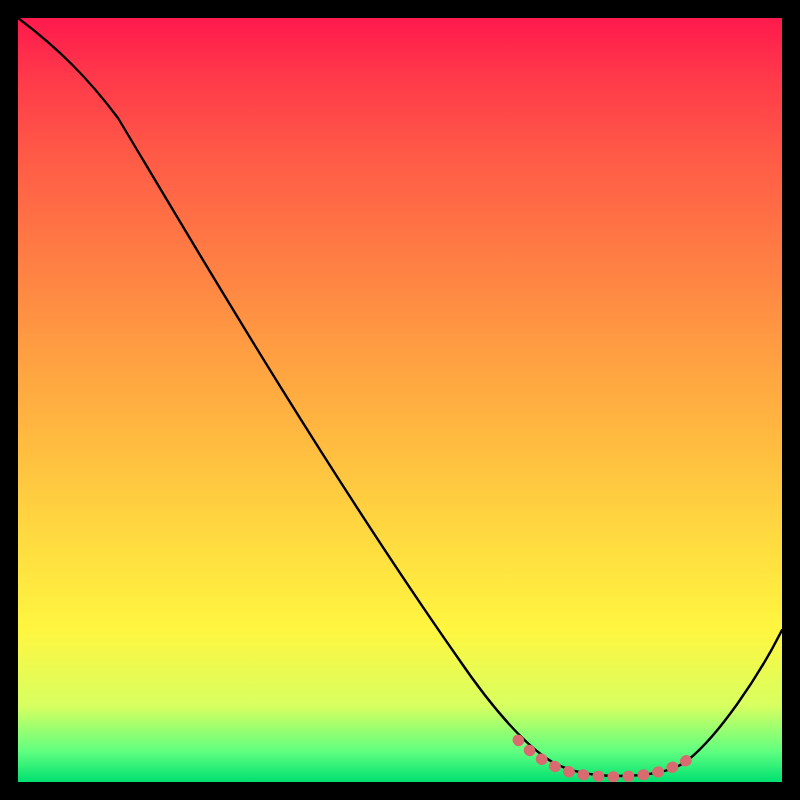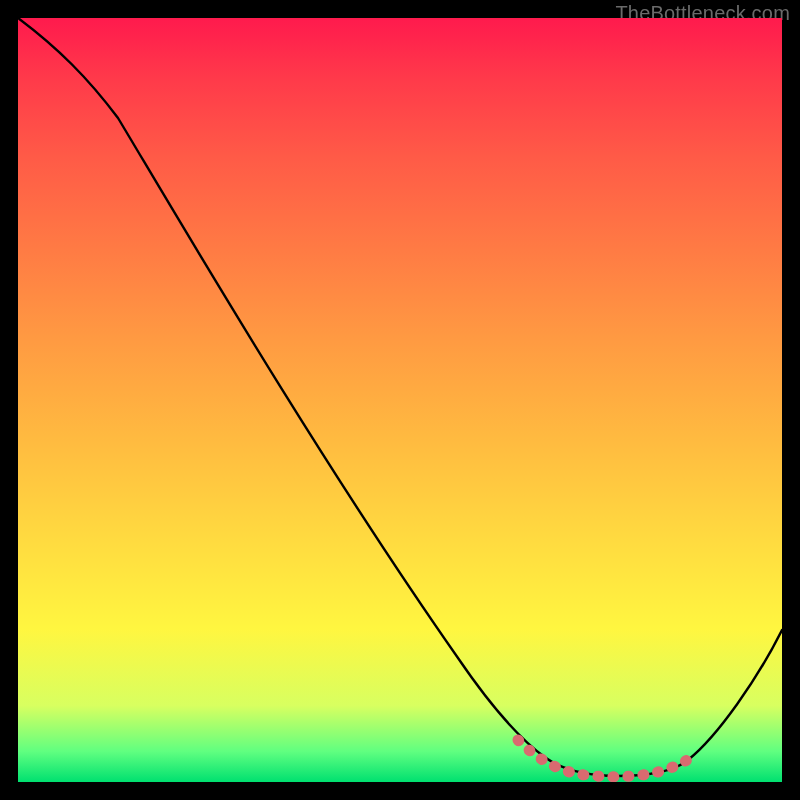--- a/index.html
+++ b/index.html
@@ -56,21 +56,20 @@
     color: #6a6a6a;
     font-size: 20px;
     letter-spacing: 0.2px;
     user-select: none;
   }
 </style>
 </head>
 <body>
 
 <div class="stage">
-  <div class="watermark">TheBottleneck.com</div>
 
   <div class="plot">
     <div class="gradient"></div>
 
     <svg class="curve" viewBox="0 0 764 764" preserveAspectRatio="none">
       <path d="M 0 0
                C 40 30, 70 60, 100 100
                C 160 200, 300 440, 440 640
                C 470 684, 500 720, 528 740
                C 545 752, 570 758, 600 758

